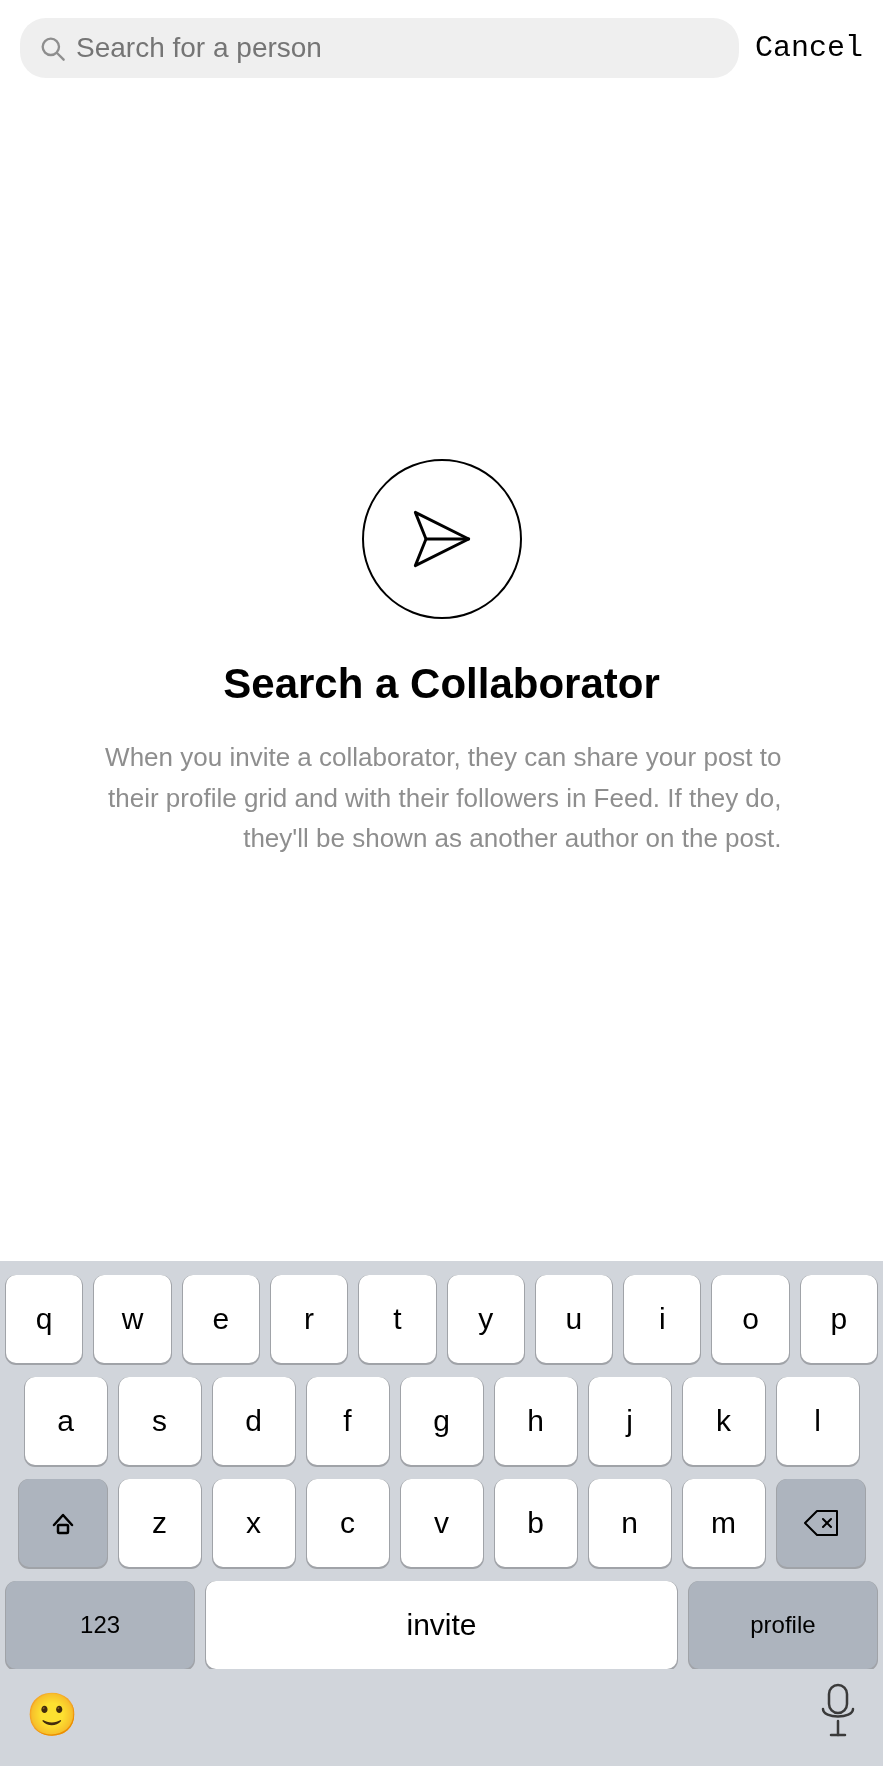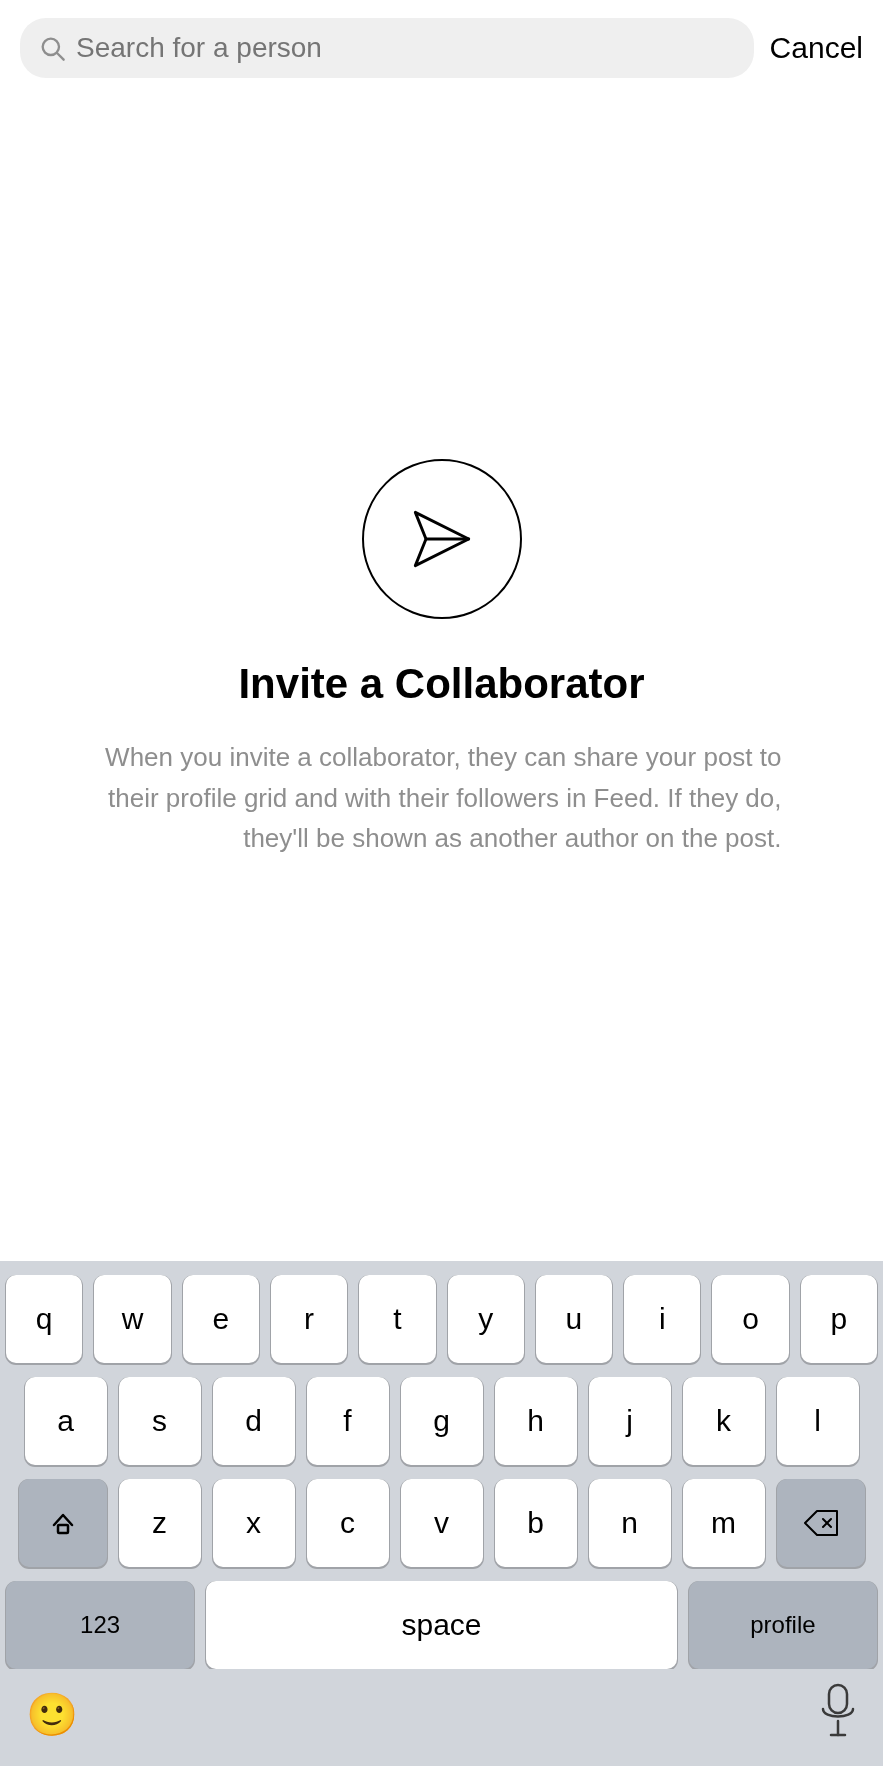--- a/index.html
+++ b/index.html
@@ -51,21 +51,21 @@
       font-family: inherit;
     }
 
     .cancel-button {
       font-size: 30px;
       color: #000000;
       background: none;
       border: none;
       cursor: pointer;
       white-space: nowrap;
-      font-family: Liberation Sans, sans-serif;
+      font-family: Liberation Mono, monospace;
       padding: 4px 0;
     }
 
     
     .main-content {
       flex: 1;
       display: flex;
       flex-direction: column;
       align-items: center;
       justify-content: center;
@@ -204,21 +204,21 @@
 
 <div class="main-content">
   <div class="invite-icon-circle">
     <svg class="send-icon-svg" viewBox="0 0 60 60" fill="none" stroke="#000000" stroke-width="2" stroke-linecap="round" stroke-linejoin="round">
 
       <polygon points="10,10 50,30 10,50 18,30" stroke="#000" stroke-width="2.2" fill="none"></polygon>
       <line x1="18" y1="30" x2="50" y2="30" stroke="#000" stroke-width="2.2"></line>
     </svg>
   </div>
 
-  <h1 class="invite-title">Invite a Collaborator</h1>
+  <h1 class="invite-title">Search a Collaborator</h1>
   <p class="invite-description">When you invite a collaborator, they can share your post to their profile grid and with their followers in Feed. If they do, they'll be shown as another author on the post.</p>
 </div>
 
 <div class="keyboard">
 
   <div class="keyboard-row">
     <button class="key">q</button>
     <button class="key">w</button>
     <button class="key">e</button>
     <button class="key">r</button>
@@ -261,21 +261,21 @@
       <svg class="backspace-svg" viewBox="0 0 36 28" fill="none" stroke="#000" stroke-width="2" stroke-linecap="round" stroke-linejoin="round">
         <path d="M14,2 L34,2 L34,26 L14,26 L2,14 Z"></path>
         <line x1="20" y1="10" x2="28" y2="18"></line>
         <line x1="28" y1="10" x2="20" y2="18"></line>
       </svg>
     </button>
   </div>
 
   <div class="keyboard-row" style="gap:12px;">
     <button class="key special wide">123</button>
-    <button class="key spacebar">space</button>
+    <button class="key spacebar">invite</button>
     <button class="key special return-key">profile</button>
   </div>
 </div>
 
 <div class="keyboard-bottom-row">
   <span class="keyboard-emoji-icon">🙂</span>
   <span class="keyboard-mic-icon">
     <svg width="38" height="54" viewBox="0 0 38 54" fill="none" stroke="#3a3a3a" stroke-width="2.5" stroke-linecap="round" stroke-linejoin="round">
       <rect x="10" y="2" width="18" height="28" rx="9" stroke="#3a3a3a" stroke-width="2.5" fill="none"></rect>
       <path d="M4,26 C4,36 34,36 34,26"></path>

